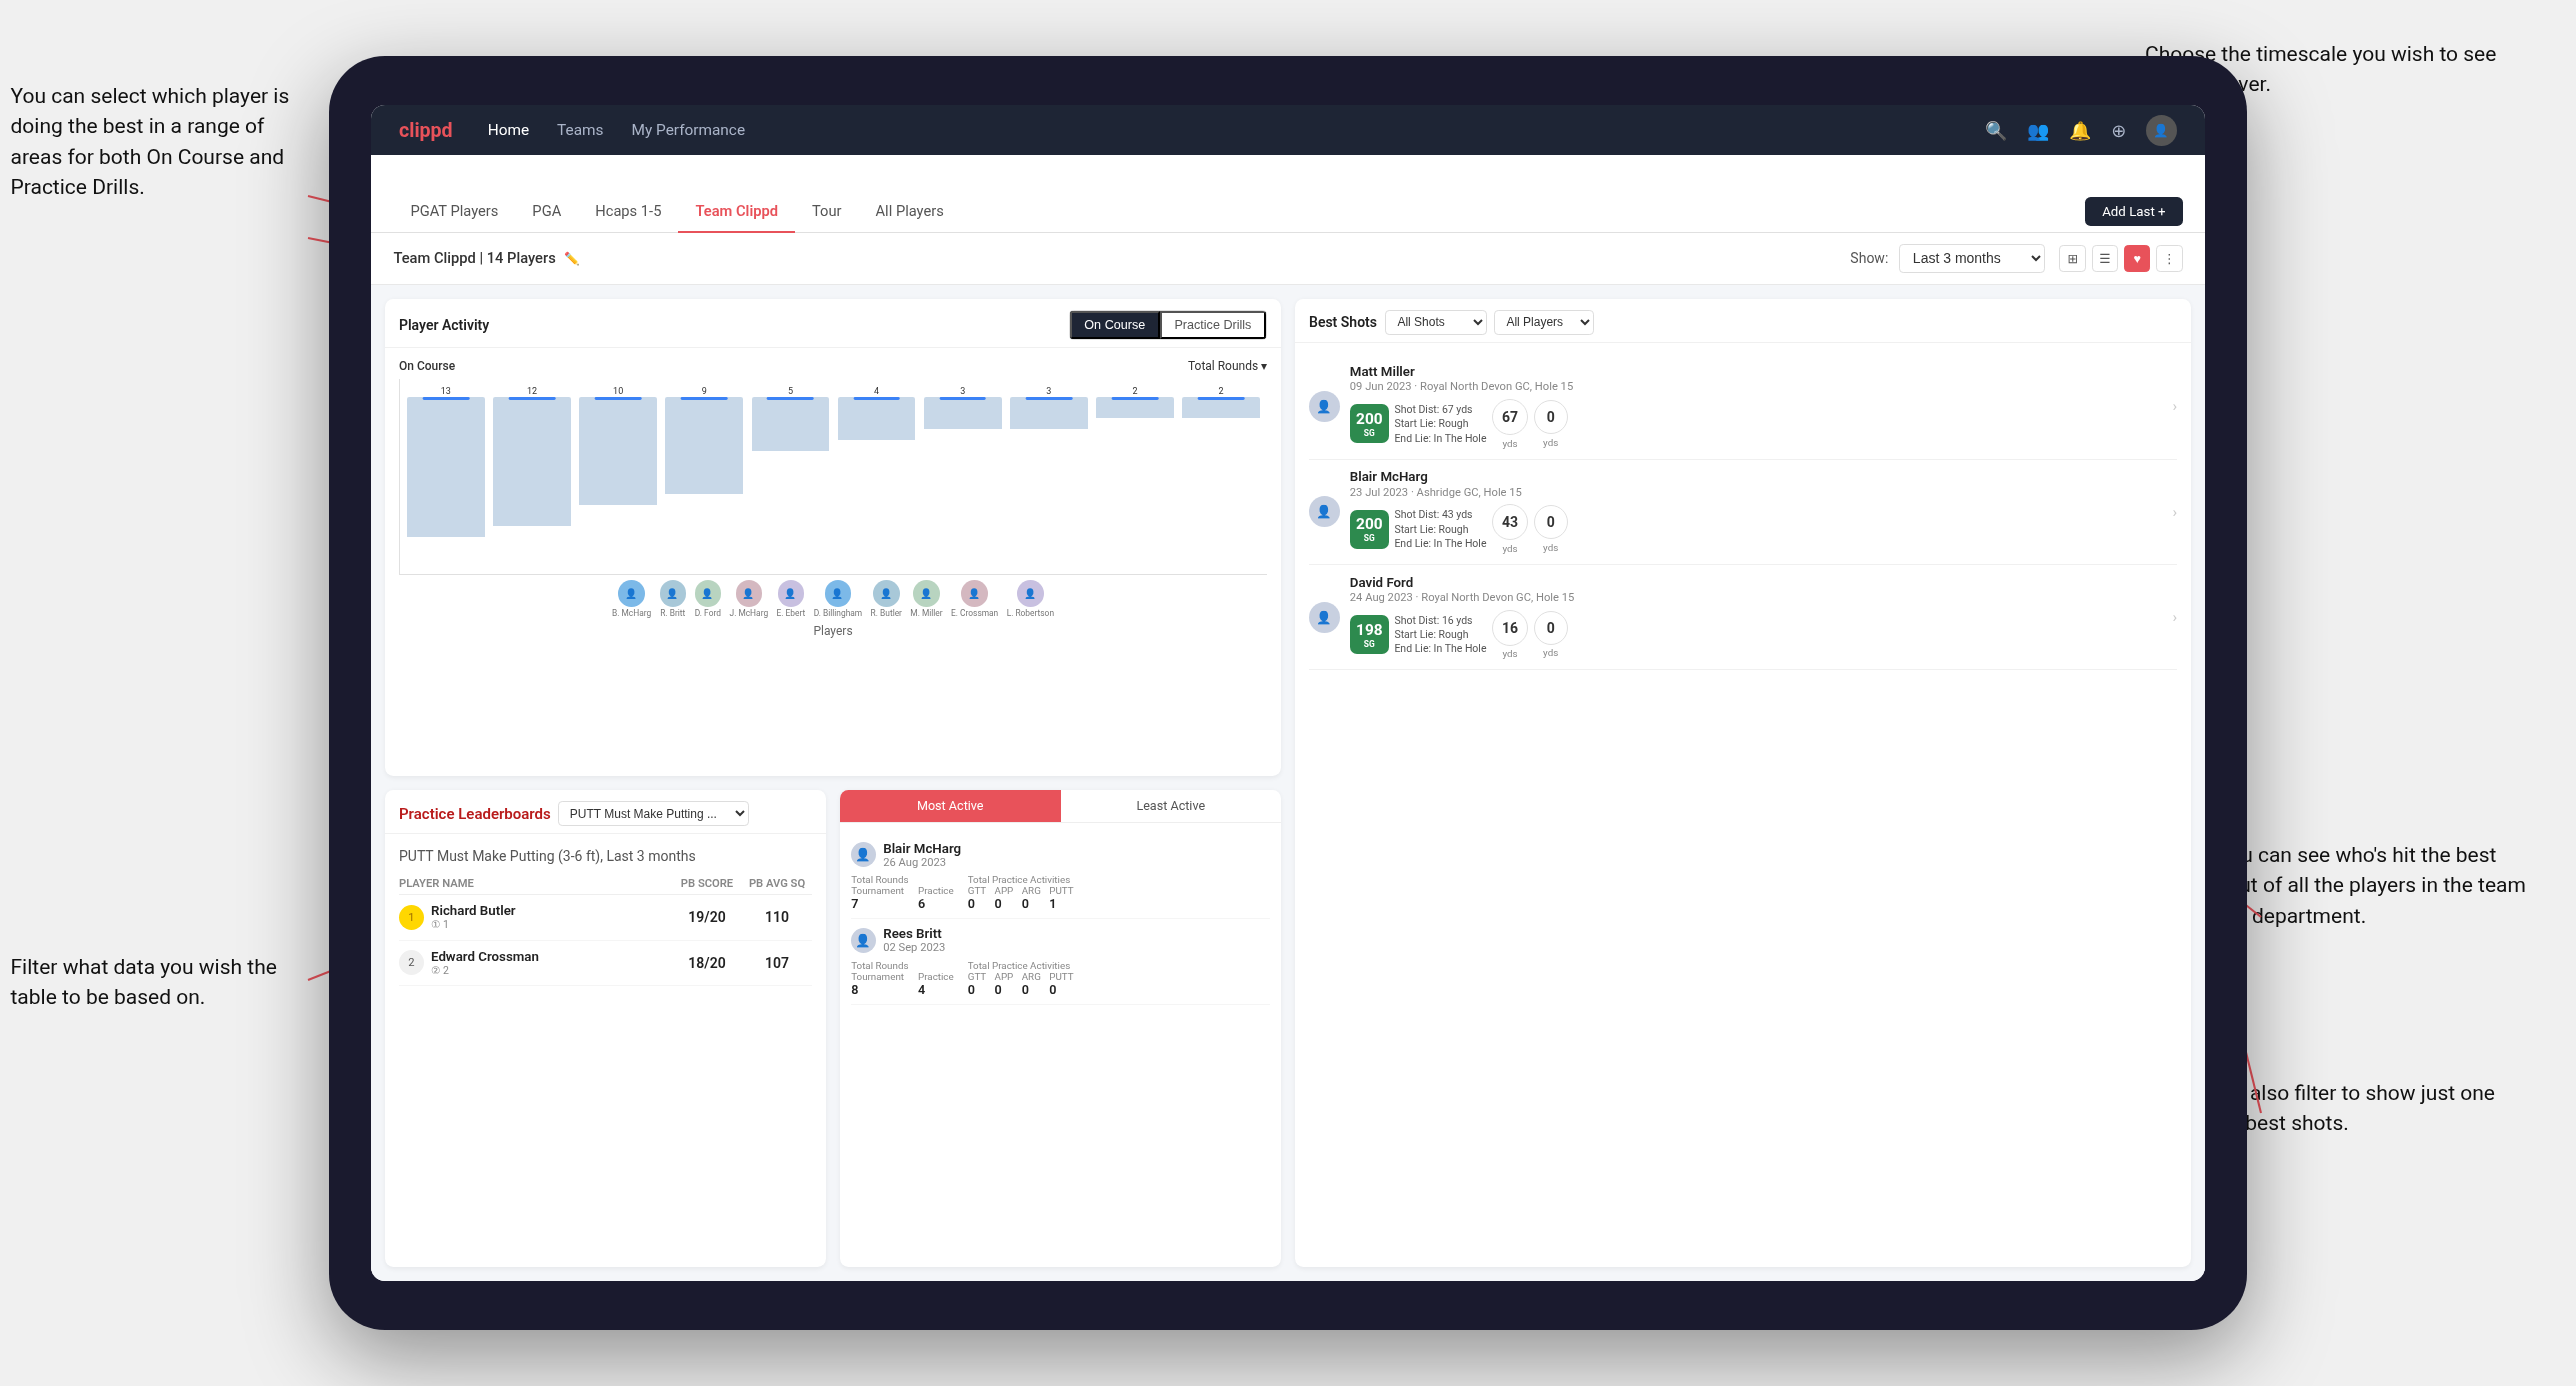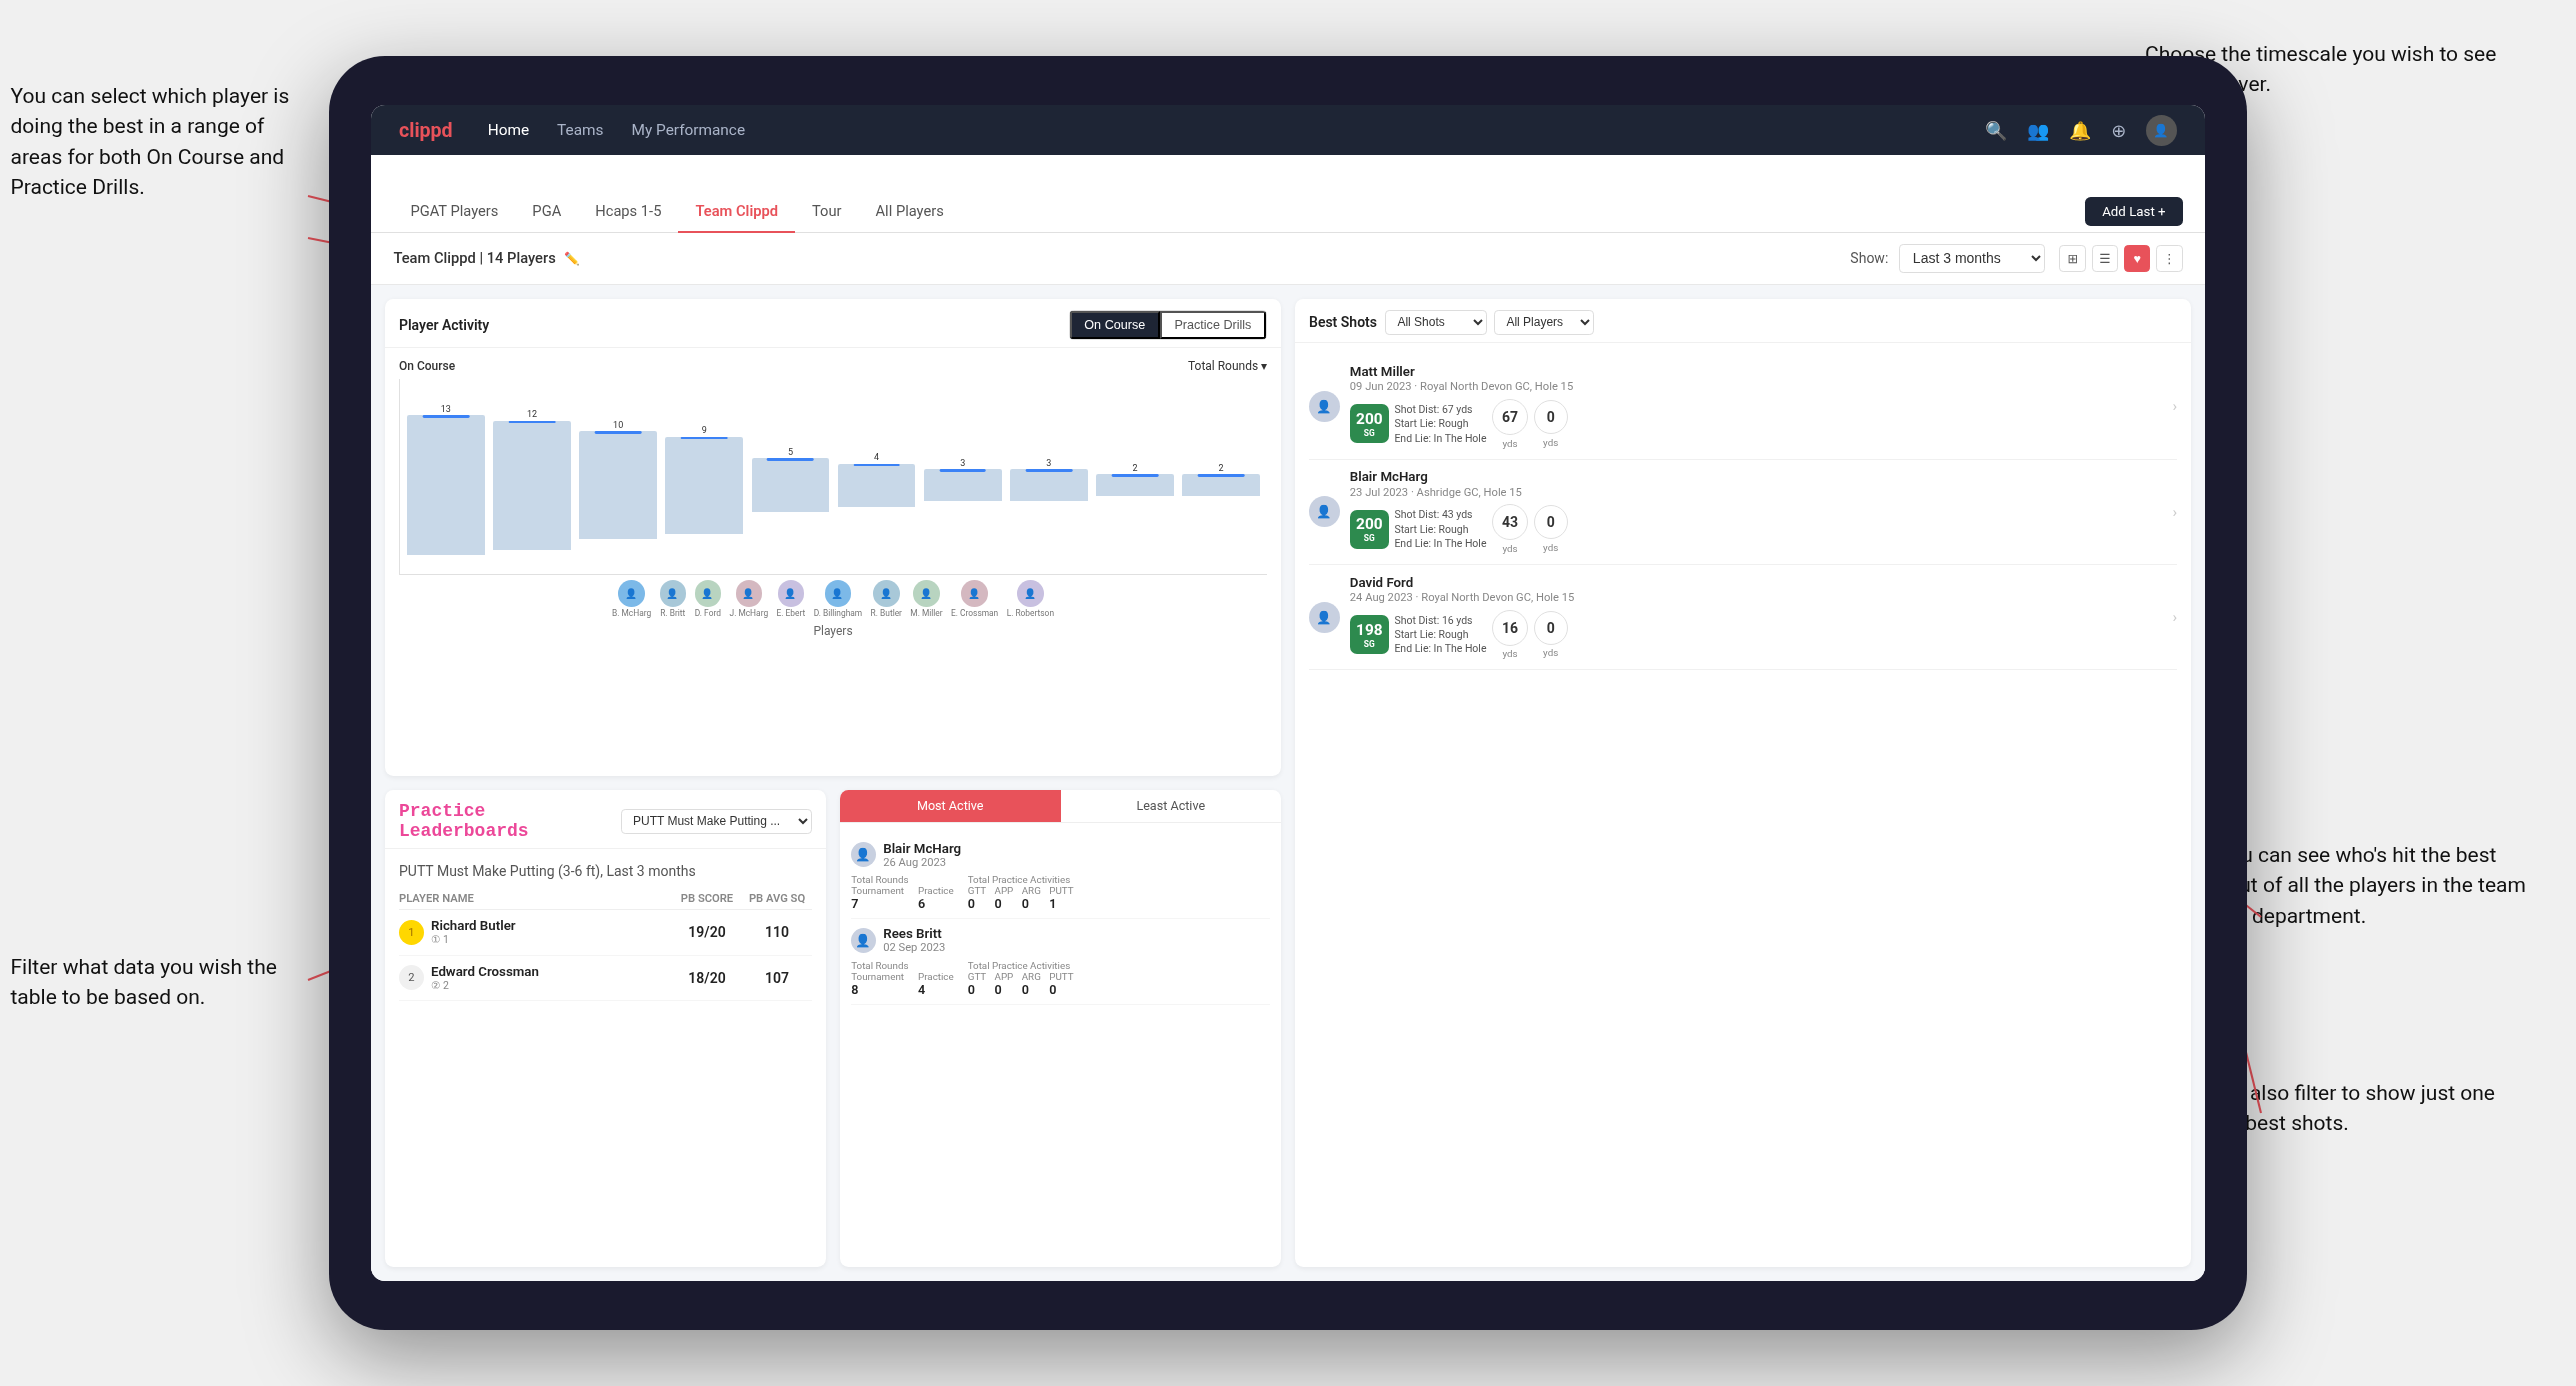--- a/index.html
+++ b/index.html
@@ -260,21 +260,21 @@
     
     .bar-chart {
       position: relative;
       display: flex;
       flex-direction: column;
       height: 196px;
     }
     .bar-chart-inner {
       flex: 1;
       display: flex;
-      align-items: center;
+      align-items: flex-start;
       gap: 8.4px;
       border-left: 0.7px solid #e0e0e0;
       border-bottom: 0.7px solid #e0e0e0;
       padding: 7px 7px 0;
       position: relative;
     }
     .bar-group {
       display: flex;
       flex-direction: column;
       align-items: center;
@@ -426,21 +426,21 @@
       font-weight: 700;
       color: #333;
       flex-direction: column;
     }
     .shot-chevron { color: #ccc; font-size: 15.4px; margin-left: 2.8px; }
     .practice-header-row {
       display: flex;
       align-items: center;
       gap: 7px;
     }
-    .practice-title { font-size: 18px; font-weight: 600; color: #ec4899; font-family: Liberation Mono, monospace; }
+    .practice-title { font-size: 15px; font-weight: 600; color: #b91c1c; }
     .practice-subtitle {
       font-size: 14px;
       color: #555;
       margin: 2.8px 0 8.4px;
     }
     .practice-col-headers {
       display: flex;
       padding: 4.2px 0;
       border-bottom: 0.7px solid #eee;
     }

